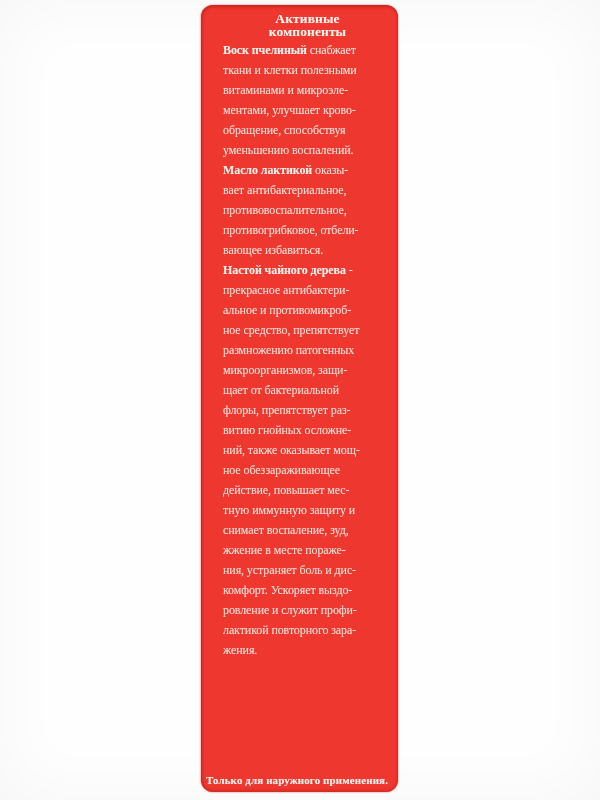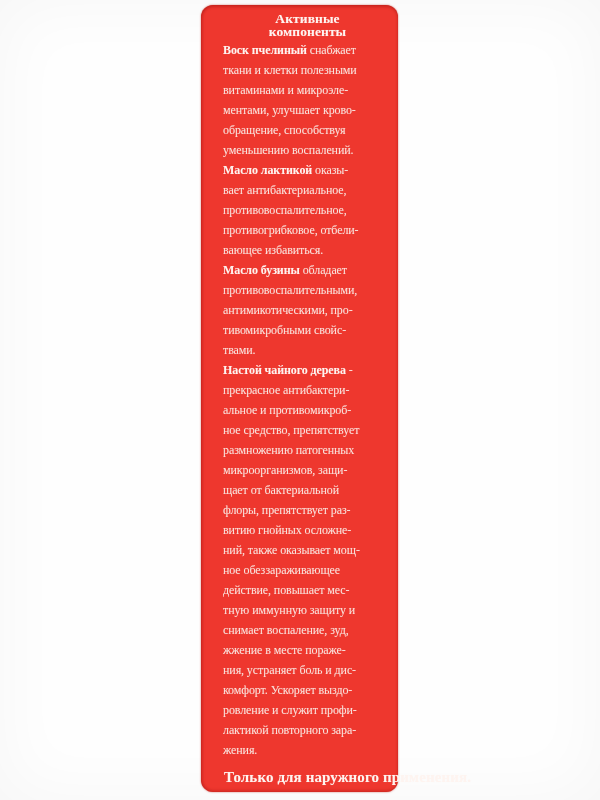--- a/index.html
+++ b/index.html
@@ -53,24 +53,24 @@
   }
 
   .lead {
     font-weight: bold;
     color: var(--bold-text, #fef4f0);
     white-space: pre-line;
   }
 
   .footer {
     position: absolute;
-    left: 23px;
+    left: 5px;
     bottom: 6px;
     font-weight: bold;
-    font-size: 15px;
+    font-size: 11px;
     letter-spacing: 0.1px;
     white-space: nowrap;
     color: var(--bold-text, #fef4f0);
     text-shadow: 0 0 1px rgba(255, 235, 230, 0.35);
   }
 </style>
 </head>
 <body>
 
 <div class="photo">
@@ -86,25 +86,20 @@
 уменьшению воспалений.</span></div>
 
   <div class="section"><span class="lead">Масло лактикой</span><span class="rest"> оказы-
 вает антибактериальное,
 противовоспалительное,
 противогрибковое, отбели-
 вающее избавиться.</span></div>
 
 
 
-  <div class="section"><span class="lead">Масло бузины</span><span class="rest"> обладает
-противовоспалительными,
-антимикотическими, про-
-тивомикробными свойс-
-твами.</span></div>
 
   <div class="section"><span class="lead">Настой чайного дерева</span><span class="rest"> -
 прекрасное антибактери-
 альное и противомикроб-
 ное средство, препятствует
 размножению патогенных
 микроорганизмов, защи-
 щает от бактериальной
 флоры, препятствует раз-
 витию гнойных осложне-

